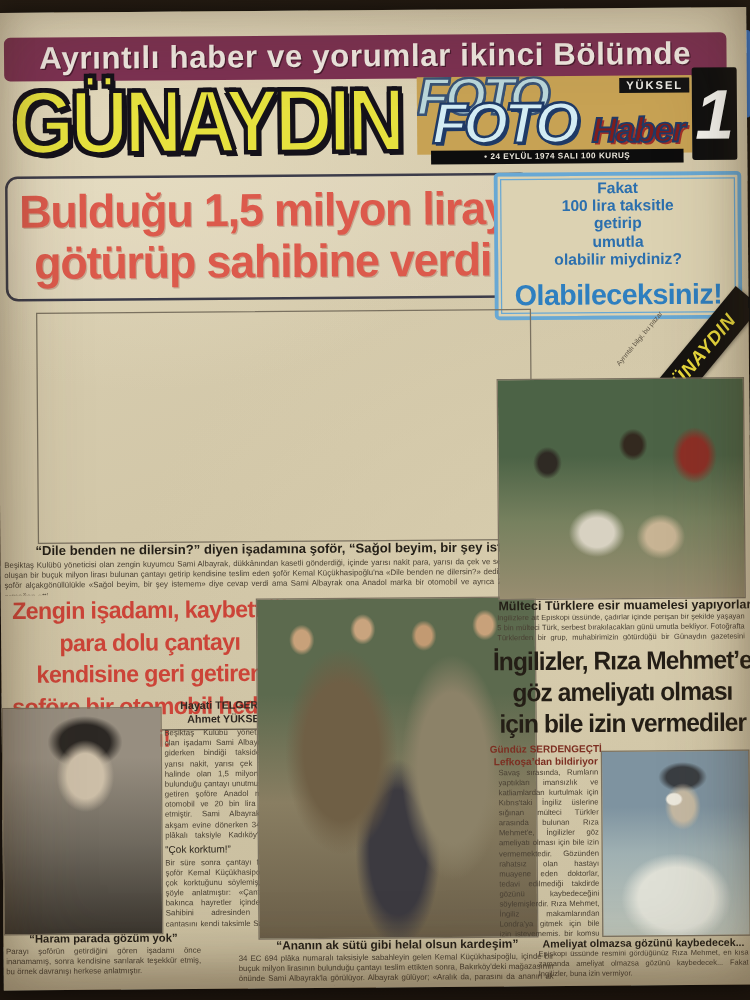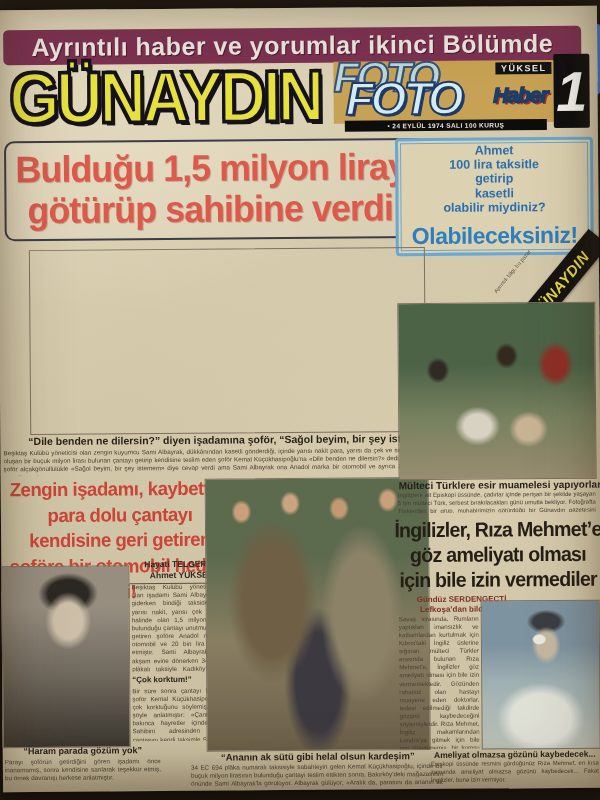--- a/index.html
+++ b/index.html
@@ -42,22 +42,22 @@
     position:absolute;left:0px;top:-8px;font-size:42px;font-style:italic;font-weight:900;
     color:#b9dde9;-webkit-text-stroke:2px #2a4a78;letter-spacing:-3px;opacity:.9;
     text-shadow:1px 1px 0 #2a4a78;
   }
   .foto-front{
     position:absolute;left:12px;top:10px;font-size:46px;font-style:italic;font-weight:900;
     color:#d3ecf4;-webkit-text-stroke:2px #1f3a66;letter-spacing:-3px;
     text-shadow:2px 2px 0 #1f3a66;
   }
   .haber{
-    position:absolute;right:6px;bottom:15px;font-size:21px;font-style:italic;font-weight:900;
-    color:#0c4a6e;-webkit-text-stroke:1.5px #203a66;
+    position:absolute;right:6px;bottom:2px;font-size:28px;font-style:italic;font-weight:900;
+    color:#7f1d1d;-webkit-text-stroke:1.5px #203a66;
     text-shadow:2px 2px 0 #a03028;letter-spacing:-1px;
   }
   .bolum{
     position:absolute;right:2px;top:2px;background:#141414;color:#eceae4;
     font-size:9px;font-weight:700;letter-spacing:1.5px;padding:1px 5px;
   }
   .num-panel{
     left:556px;top:48px;width:36px;height:74px;background:#0f0f0f;border-radius:2px;
     display:flex;align-items:center;justify-content:center;
     color:#f4f3ee;font-size:56px;font-weight:900;font-style:italic;
@@ -148,36 +148,36 @@
   .lead-cap{left:28px;top:425px;width:396px;font-size:10.5px;white-space:nowrap;}
   .lead-intro{left:3px;top:439px;width:424px;height:27px;}
   .left-headline{
     left:2px;top:467px;width:234px;height:82px;
     font-size:19px;line-height:1.35;font-weight:800;color:#cc4438;text-align:center;
     letter-spacing:-.5px;transform:scaleX(.98);
   }
   .byline{font-weight:800;color:#2e2822;text-align:center;line-height:1.3;}
   .left-byline{left:128px;top:550px;width:104px;font-size:8.5px;border-bottom:1px solid #5a5244;padding-bottom:2px;}
   .left-col{left:130px;top:574px;width:102px;height:158px;display:flex;flex-direction:column;gap:3px;}
-  .subhead{font-size:8px;font-weight:700;color:#2a241c;}
+  .subhead{font-size:8px;font-weight:400;color:#2a241c;}
   .left-cap{left:0px;top:736px;width:160px;font-size:9px;}
   .left-capbody{left:2px;top:748px;width:156px;height:27px;}
   .center-cap{left:198px;top:743px;width:234px;font-size:9.5px;white-space:nowrap;}
   .center-capbody{left:188px;top:755px;width:252px;height:25px;}
   .right-cap1{left:398px;top:473px;width:196px;font-size:10px;white-space:nowrap;}
   .right-cap1body{left:397px;top:485px;width:198px;height:21px;font-size:6px;}
   .right-headline{
     left:396px;top:507px;width:202px;height:80px;
     display:flex;flex-direction:column;align-items:center;justify-content:center;
   }
   .right-headline .rhl{
     font-size:20.5px;line-height:1.22;font-weight:900;color:#241e16;letter-spacing:-.8px;
     white-space:nowrap;transform:scaleX(.96);
   }
-  .right-byline{left:404px;top:588px;width:112px;font-size:8px;color:#7c2f22;}
+  .right-byline{left:379px;top:588px;width:112px;font-size:8px;color:#7c2f22;}
   .right-body{left:397px;top:608px;width:80px;height:134px;font-size:6.2px;}
   .right-cap2{left:428px;top:743px;width:168px;font-size:8.5px;white-space:nowrap;}
   .right-cap2body{left:428px;top:754px;width:168px;height:23px;font-size:6px;}
 </style>
 </head>
 <body>
 
 <div class="edge-blue"></div>
 
 <div class="paper">
@@ -198,24 +198,24 @@
     <span>1</span>
   </div>
   <div class="abs dateline">• 24 EYLÜL 1974 SALI    100 KURUŞ</div>
 
   <div class="abs headline-box">
     <span class="hl">Bulduğu 1,5 milyon lirayı</span>
     <span class="hl">götürüp sahibine verdi!</span>
   </div>
 
   <div class="abs promo">
-    <span class="pl">Ahmet</span>
+    <span class="pl">Fakat</span>
     <span class="pl">100 lira taksitle</span>
     <span class="pl">getirip</span>
-    <span class="pl">kasetli</span>
+    <span class="pl">umutla</span>
     <span class="pl">olabilir miydiniz?</span>
     <span class="answer">Olabileceksiniz!</span>
   </div>
 
   <span class="rib-note" style="left:486px;top:262px;">Ayrıntılı bilgi, bu pazar</span>
   <div class="abs ribbon">
     <span class="rb">GÜNAYDIN</span>
   </div>
   <span class="rib-note" style="left:540px;top:310px;">gazetenizde</span>
 

